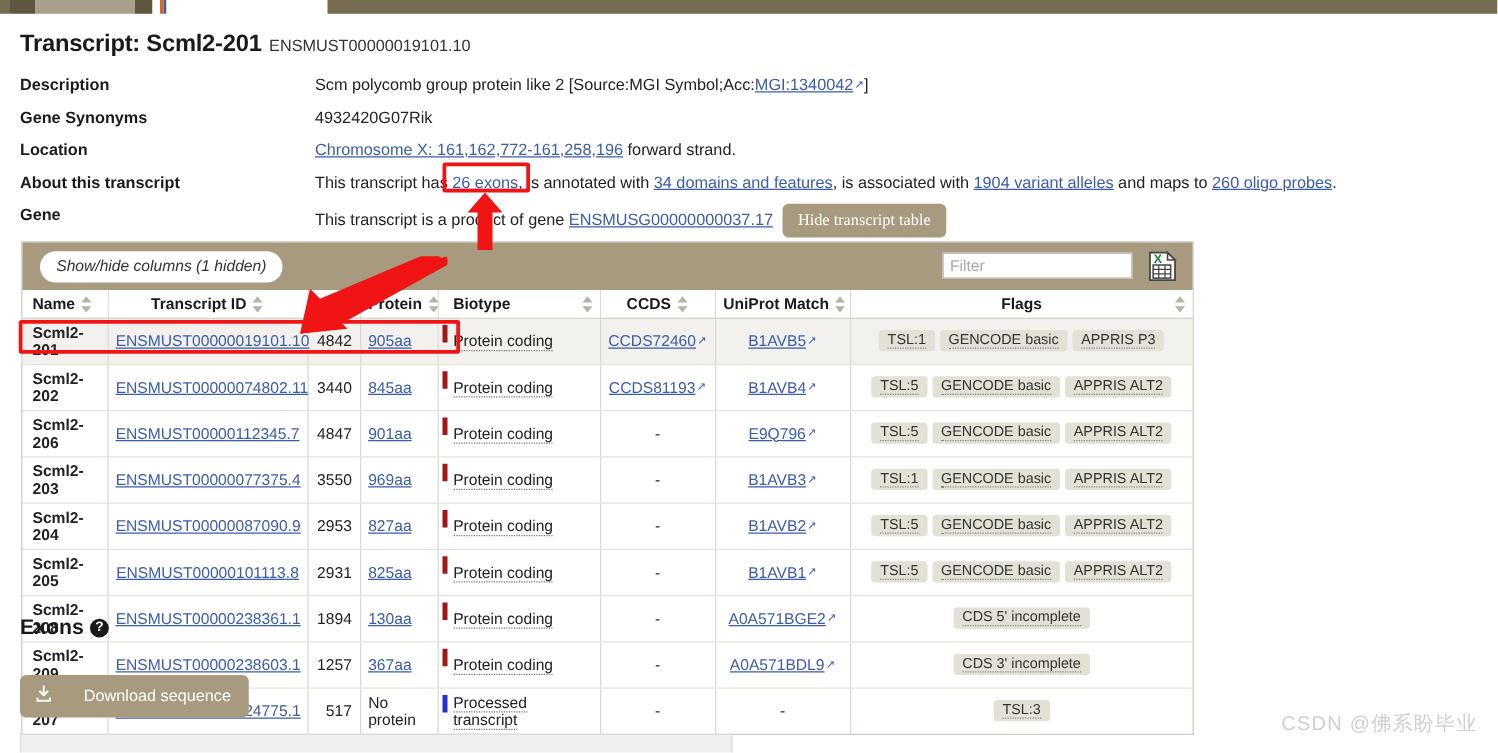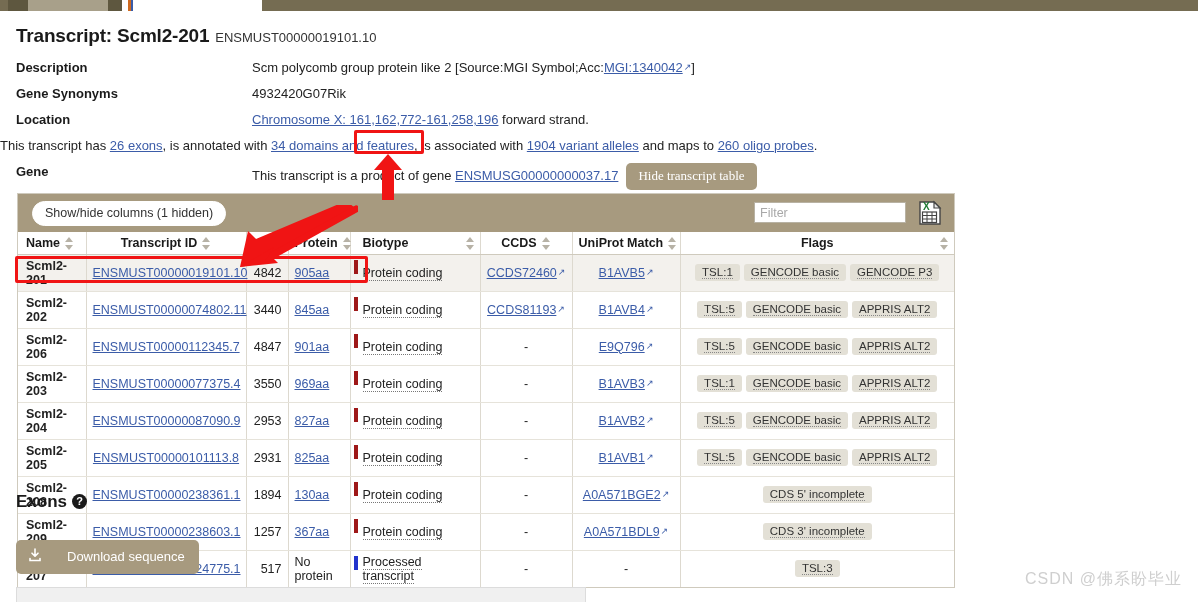--- a/index.html
+++ b/index.html
@@ -57,21 +57,21 @@
     width:938px; background:#fff;
     border:1px solid #cfcabd;
   }
   .panel-head {
     background:#a79a7f; height:38px; position:relative; padding:0;
   }
   .showhide {
     position:absolute; left:14px; top:7px;
     background:#ffffff; border:1px solid #ffffff; border-radius:13px;
     padding:4px 12px 5px; font-size:12.5px; color:#333;
-    cursor:pointer; font-family:"Liberation Sans", sans-serif;
+    cursor:pointer; font-family:"Liberation Sans", sans-serif;font-style:italic;
   }
   .filterbox {
     position:absolute; right:48px; top:8px;
     width:152px; height:21px;
     border:1px solid #b8b2a3; background:#fff;
     font-size:12.5px; color:#999; padding:2px 5px;
     font-family:"Liberation Sans", sans-serif;
   }
   .filterbox::placeholder { color:#a8a8a8; }
   .xls {
@@ -190,20 +190,21 @@
         <div class="slabel">Gene Synonyms</div>
         <div class="sval">4932420G07Rik</div>
       </div>
 
       <div class="srow">
         <div class="slabel">Location</div>
         <div class="sval"><a class="lnk" href="#">Chromosome X: 161,162,772-161,258,196</a><span> forward strand.</span></div>
       </div>
 
       <div class="srow">
+        <div class="slabel">About this transcript</div>
         <div class="sval"><span>This transcript has </span><a class="lnk" href="#">26 exons</a><span>, is annotated with </span><a class="lnk" href="#">34 domains and features</a><span>, is associated with </span><a class="lnk" href="#">1904 variant alleles</a><span> and maps to </span><a class="lnk" href="#">260 oligo probes</a><span>.</span></div>
       </div>
 
       <div class="srow" style="margin-top:5px;">
         <div class="slabel">Gene</div>
         <div class="sval" style="line-height:26px;"><span>This transcript is a product of gene </span><a class="lnk" href="#">ENSMUSG00000000037.17</a><button class="btn-tan">Hide transcript table</button></div>
       </div>
 
     </div>
   </div>
@@ -264,21 +265,21 @@
       </thead>
       <tbody id="tbody">
           <tr class="hl">
             <td class="c-name">Scml2-201</td>
             <td class="c-tid"><a class="lnk" href="#">ENSMUST00000019101.10</a></td>
             <td class="c-bp">4842</td>
             <td class="c-prot"><a class="lnk" href="#">905aa</a></td>
             <td class="c-bio"><span class="biobar" style="background:#9e1818"></span><span class="biotxt">Protein coding</span></td>
             <td class="c-ccds"><a class="lnk" href="#">CCDS72460</a><span class="extico">↗</span></td>
             <td class="c-uni"><a class="lnk" href="#">B1AVB5</a><span class="extico">↗</span></td>
-            <td class="c-flags"><span class="flagchip"><span class="dot">TSL:1</span></span><span class="flagchip"><span class="dot">GENCODE basic</span></span><span class="flagchip"><span class="dot">GENCODE P3</span></span></td>
+            <td class="c-flags"><span class="flagchip"><span class="dot">TSL:1</span></span><span class="flagchip"><span class="dot">GENCODE basic</span></span><span class="flagchip"><span class="dot">APPRIS P3</span></span></td>
           </tr>
           <tr>
             <td class="c-name">Scml2-202</td>
             <td class="c-tid"><a class="lnk" href="#">ENSMUST00000074802.11</a></td>
             <td class="c-bp">3440</td>
             <td class="c-prot"><a class="lnk" href="#">845aa</a></td>
             <td class="c-bio"><span class="biobar" style="background:#9e1818"></span><span class="biotxt">Protein coding</span></td>
             <td class="c-ccds"><a class="lnk" href="#">CCDS81193</a><span class="extico">↗</span></td>
             <td class="c-uni"><a class="lnk" href="#">B1AVB4</a><span class="extico">↗</span></td>
             <td class="c-flags"><span class="flagchip"><span class="dot">TSL:5</span></span><span class="flagchip"><span class="dot">GENCODE basic</span></span><span class="flagchip"><span class="dot">APPRIS ALT2</span></span></td>

